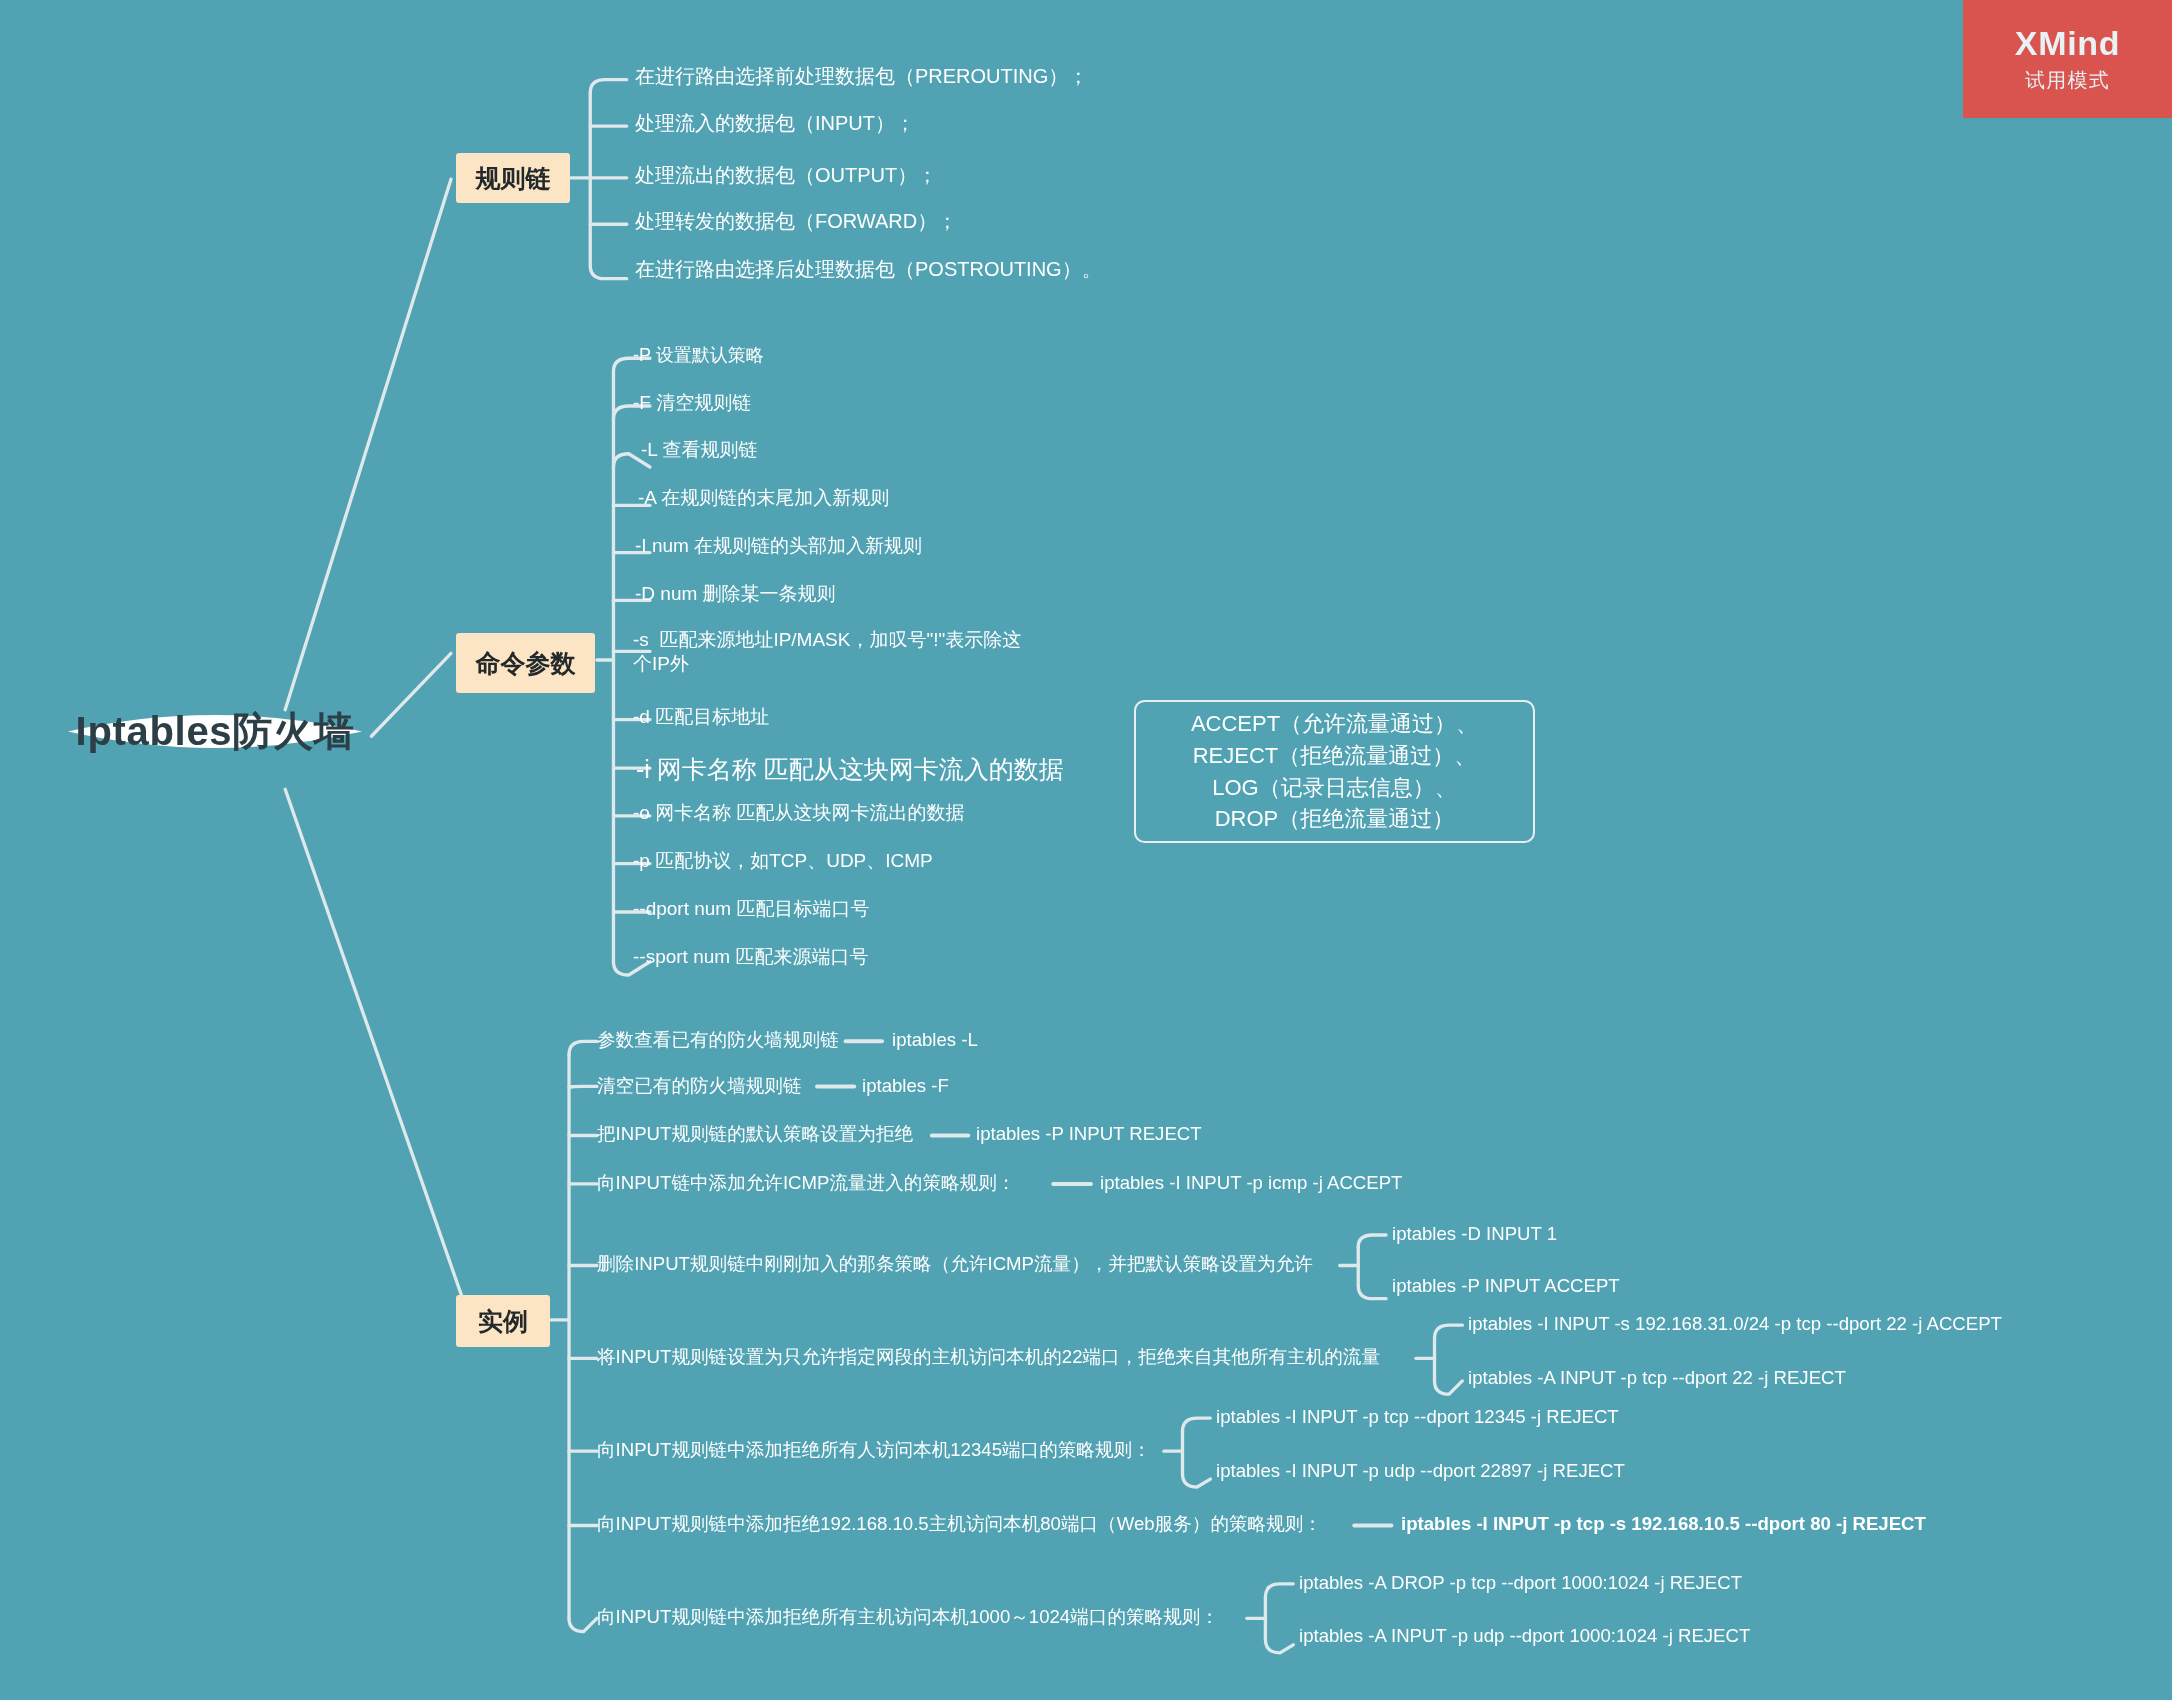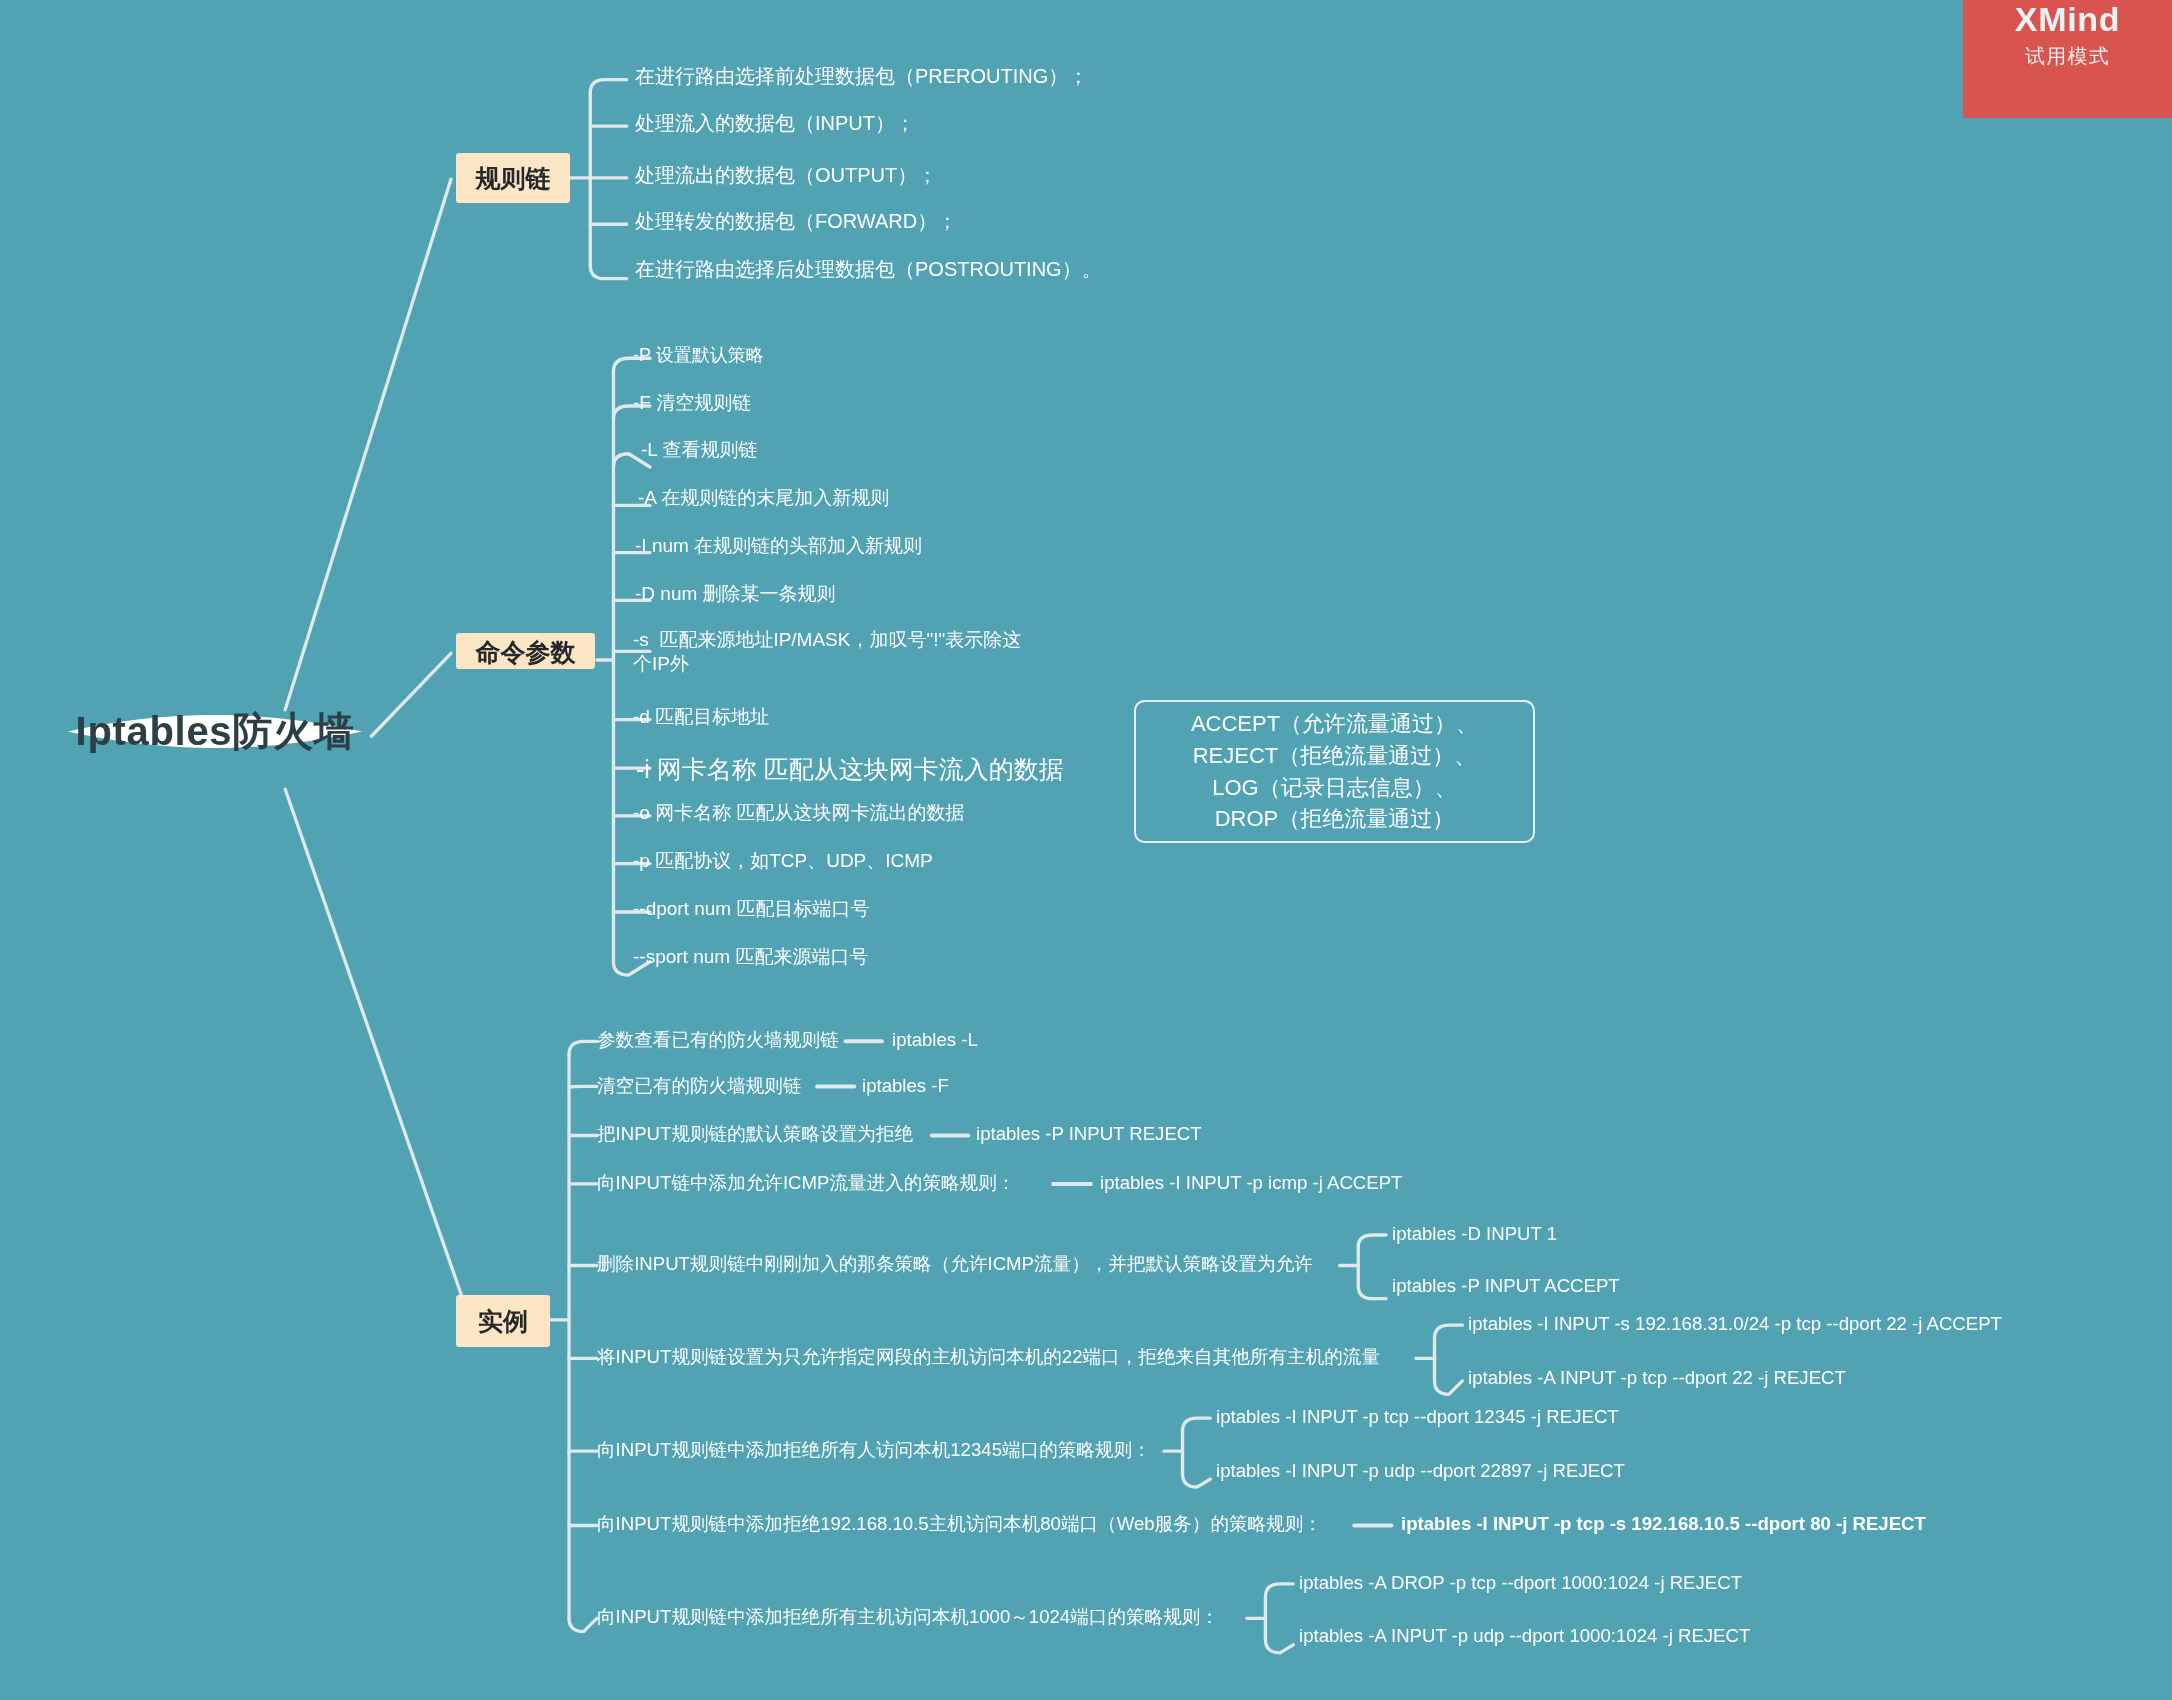--- a/index.html
+++ b/index.html
@@ -61,21 +61,21 @@
     box-sizing:border-box;
     z-index:5;
     white-space:pre-line;
   }
 
   
   .watermark{
     position:absolute;
     background:#D9534F;
     display:flex;flex-direction:column;
-    align-items:center;
+    align-items:center;justify-content:center;
     z-index:20;
   }
   .watermark .wm-title{
     color:#e8f1f3;font-size:34px;font-weight:bold;letter-spacing:0.7px;
   }
   .watermark .wm-sub{
     color:#e8f1f3;font-size:20px;margin-top:4px;letter-spacing:1.3px;
   }
 </style>
 </head>
@@ -177,21 +177,21 @@
   <div class="branch-node" style="left:456px;top:153px;width:114px;height:50px;font-size:25px;">
     <span>规则链</span>
   </div>
 
   <div class="topic nowrap" style="left:635px;top:64px;font-size:20px;">在进行路由选择前处理数据包（PREROUTING）；</div>
   <div class="topic nowrap" style="left:635px;top:111px;font-size:20px;">处理流入的数据包（INPUT）；</div>
   <div class="topic nowrap" style="left:635px;top:163px;font-size:20px;">处理流出的数据包（OUTPUT）；</div>
   <div class="topic nowrap" style="left:635px;top:209px;font-size:20px;">处理转发的数据包（FORWARD）；</div>
   <div class="topic nowrap" style="left:635px;top:257px;font-size:20px;">在进行路由选择后处理数据包（POSTROUTING）。</div>
 
-  <div class="branch-node" style="left:456px;top:633px;width:139px;height:36px;font-size:25px;align-items:flex-end;">
+  <div class="branch-node" style="left:456px;top:633px;width:139px;height:60px;font-size:25px;">
     <span>命令参数</span>
   </div>
 
   <div class="topic nowrap" style="left:633px;top:344px;font-size:18px;">-P  设置默认策略</div>
   <div class="topic nowrap" style="left:633px;top:391px;font-size:19px;">-F  清空规则链</div>
   <div class="topic nowrap" style="left:633px;top:438px;font-size:19px;margin-left:8px;">-L  查看规则链</div>
   <div class="topic nowrap" style="left:638px;top:486px;font-size:19px;">-A  在规则链的末尾加入新规则</div>
   <div class="topic nowrap" style="left:635px;top:534px;font-size:19px;">-I num  在规则链的头部加入新规则</div>
   <div class="topic nowrap" style="left:635px;top:582px;font-size:19px;">-D num  删除某一条规则</div>
   <div class="topic" style="left:633px;top:628px;font-size:19px;width:390px;line-height:1.25;">-s  匹配来源地址IP/MASK，加叹号"!"表示除这个IP外</div>

